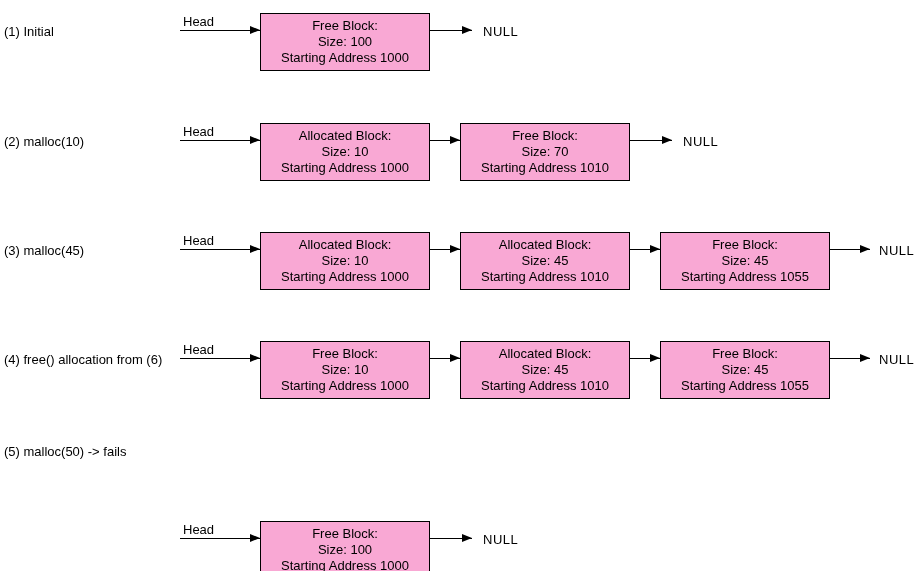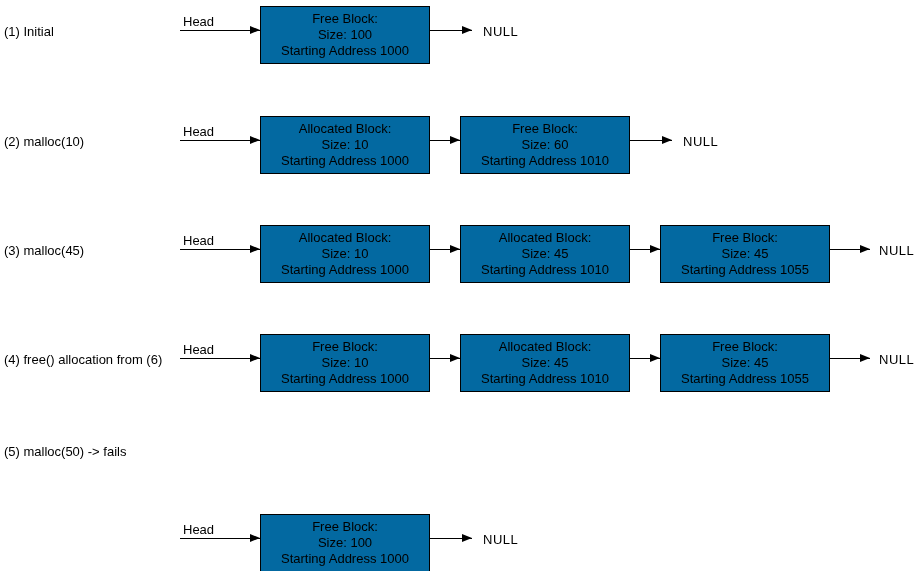--- a/index.html
+++ b/index.html
@@ -21,26 +21,26 @@
   }
   .row-label {
     position: absolute;
     left: 4px;
     top: 50%;
     transform: translateY(-50%);
     white-space: nowrap;
   }
   .block {
     position: absolute;
-    top: 4px;
+    top: 11px;
     width: 170px;
     height: 58px;
     box-sizing: border-box;
     border: 1.5px solid #000000;
-    background: #0369a1;
+    background: #f9a8d4;
     display: flex;
     flex-direction: column;
     justify-content: center;
     align-items: center;
     text-align: center;
     line-height: 16px;
   }
   .arrow {
     position: absolute;
     top: calc(50% - 1px);
@@ -98,21 +98,21 @@
       <span class="head-label">Head</span>
     </div>
     <div class="block" style="left:260px;">
       <span>Allocated Block:</span>
       <span>Size: 10</span>
       <span>Starting Address 1000</span>
     </div>
     <div class="arrow" style="left:430px;width:30px;"></div>
     <div class="block" style="left:460px;">
       <span>Free Block:</span>
-      <span>Size: 60</span>
+      <span>Size: 70</span>
       <span>Starting Address 1010</span>
     </div>
     <div class="arrow" style="left:630px;width:42px;"></div>
     <div class="null-label" style="left:683px;">NULL</div>
   </div>
 
   <div class="row" style="top:221px;">
     <div class="row-label">(3) malloc(45)</div>
     <div class="arrow" style="left:180px;width:80px;">
       <span class="head-label">Head</span>

